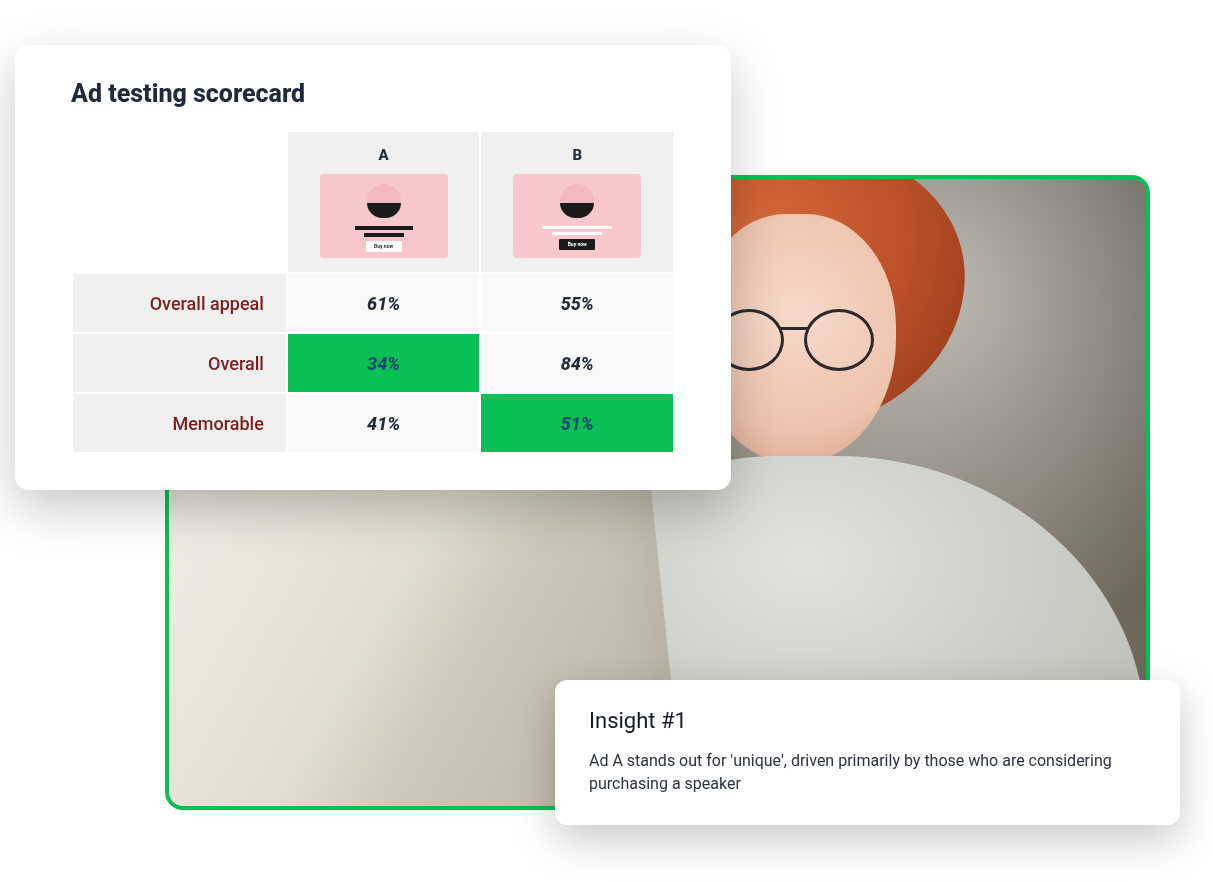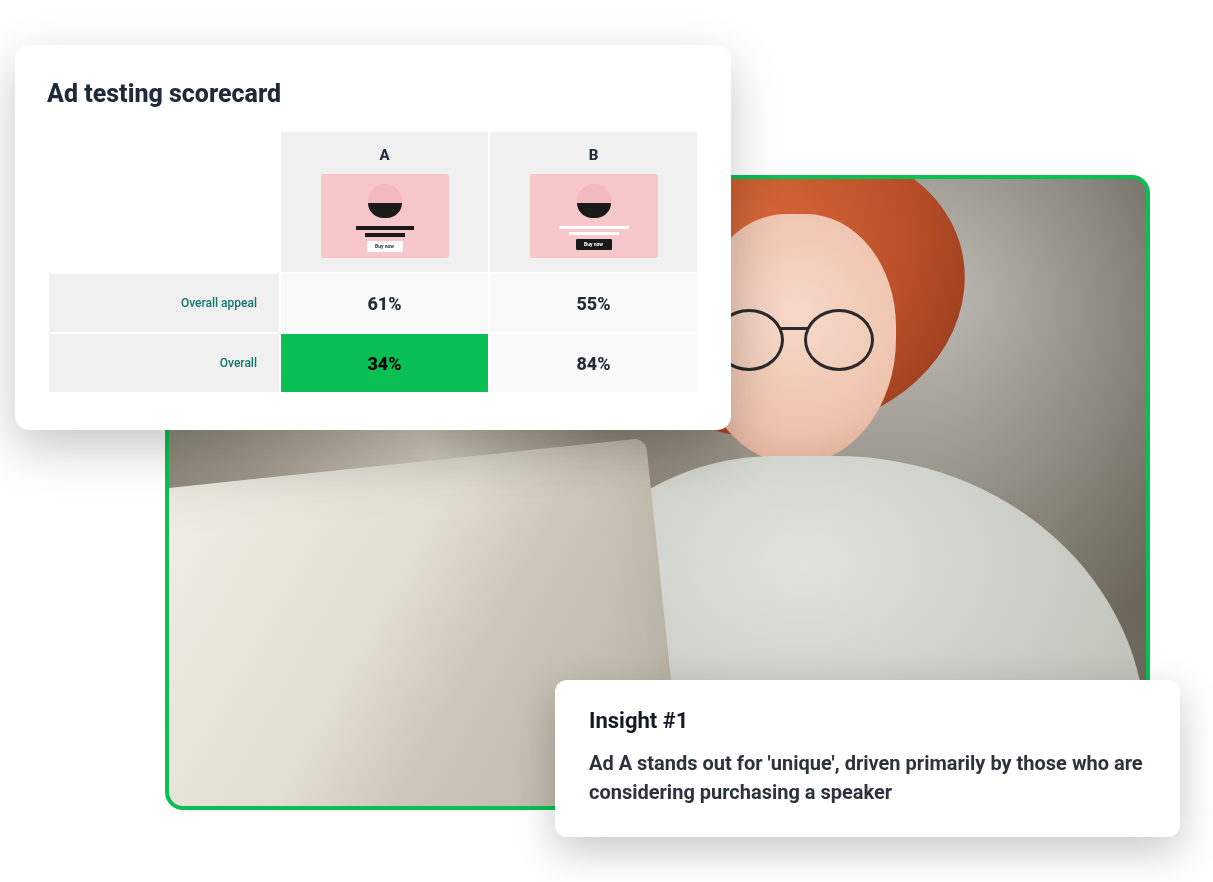--- a/index.html
+++ b/index.html
@@ -94,21 +94,21 @@
 
   
   .scorecard {
     position: absolute;
     left: 15px;
     top: 45px;
     width: 716px;
     background: #fff;
     border-radius: 14px;
     box-shadow: 0 18px 50px rgba(0,0,0,0.22);
-    padding: 34px 32px 36px;
+    padding: 34px 56px 36px;
   }
   .scorecard h2 {
     color: #1f2b3a;
     font-size: 25px;
     font-weight: 800;
     margin-bottom: 22px;
   }
   .sc-table {
     width: 100%;
     border-collapse: separate;
@@ -182,62 +182,62 @@
     margin: 4px auto 0;
     border-radius: 1px;
     font-size: 5px;
     line-height: 11px;
     color:#fff;
     font-weight:700;
   }
 
   .sc-table tbody th.rowlabel {
     background: #f0f0f0;
-    color: #0f766e;
+    color: #7f1d1d;
     font-weight: 500;
-    font-size: 12px;
+    font-size: 18px;
     text-align: right;
     padding: 0 22px;
     height: 58px;
     width: 200px;
   }
   .sc-table tbody td.val {
     background: #f9f9f9;
     color: #1f2b3a;
     font-weight: 800;
     font-size: 18px;
     height: 58px;
+    font-style: italic;
   }
   .sc-table tbody td.val.highlight {
     background: #0ABF53;
-    color: #000000;
+    color: #0c4a6e;
   }
 
   
   .insight {
     position: absolute;
     left: 555px;
     top: 680px;
     width: 625px;
     background: #fff;
     border-radius: 12px;
     box-shadow: 0 14px 42px rgba(0,0,0,0.22);
     padding: 28px 34px 30px;
   }
   .insight h3 {
     color: #141b24;
     font-size: 22px;
-    font-weight: 700;
+    font-weight: 400;
     margin-bottom: 16px;
   }
   .insight p {
     color: #2b333d;
-    font-size: 20px;
+    font-size: 16px;
     line-height: 1.45;
-    font-weight: bold;
   }
 </style>
 </head>
 <body>
 
 <div class="photo-panel">
   <div class="hair"></div>
   <div class="head"></div>
   <div class="glasses">
     <div class="lens l"></div>
@@ -287,20 +287,25 @@
       <tr>
         <th class="rowlabel">Overall appeal</th>
         <td class="val">61%</td>
         <td class="val">55%</td>
       </tr>
       <tr>
         <th class="rowlabel">Overall</th>
         <td class="val highlight">34%</td>
         <td class="val">84%</td>
       </tr>
+      <tr>
+        <th class="rowlabel">Memorable</th>
+        <td class="val">41%</td>
+        <td class="val highlight">51%</td>
+      </tr>
     </tbody>
   </table>
 </div>
 
 <div class="insight">
   <h3>Insight #1</h3>
   <p>Ad A stands out for 'unique', driven primarily by those who are considering purchasing a speaker</p>
 </div>
 
 </body></html>

